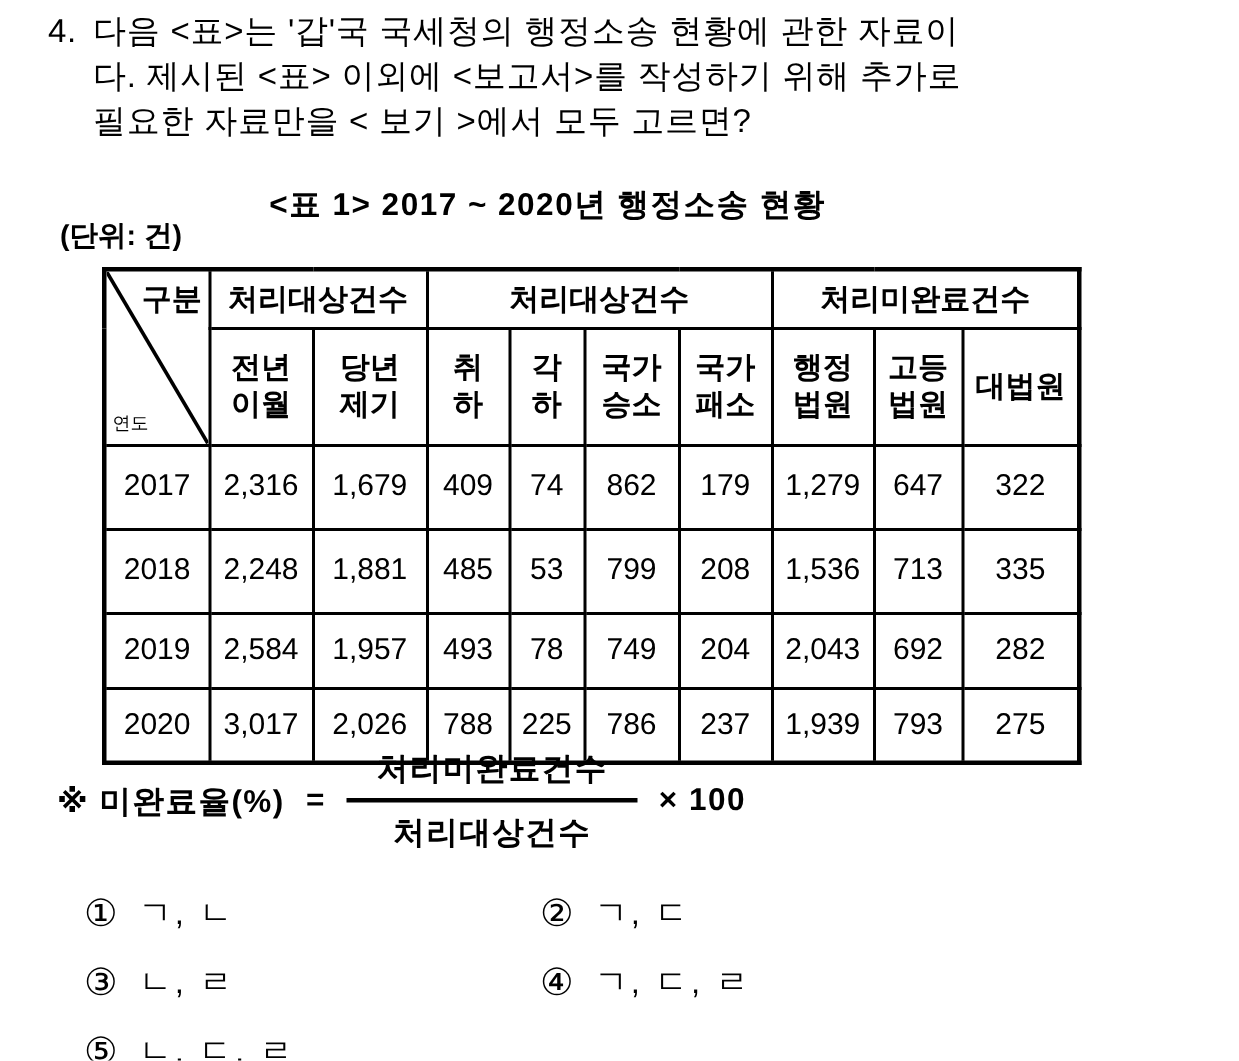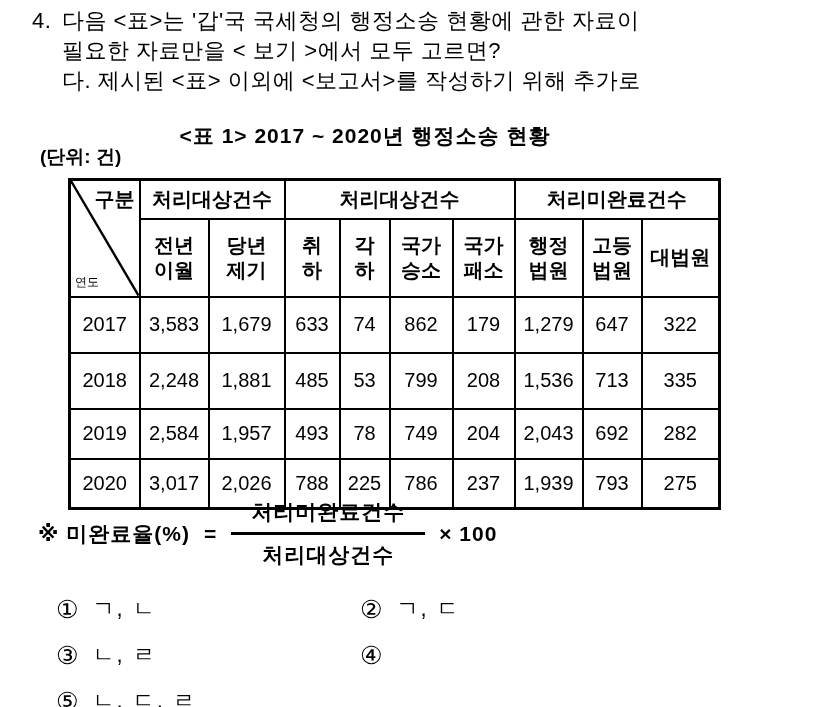--- a/index.html
+++ b/index.html
@@ -80,22 +80,22 @@
 </head>
 <body>
 
 <div class="page">
 
   <div class="question">
     <div class="q-first">
       <span class="q-num">4.</span>
       <span>다음 &lt;표&gt;는 '갑'국 국세청의 행정소송 현황에 관한 자료이</span>
     </div>
+    <div class="q-rest">다. 제시된 &lt;표&gt; 이외에 &lt;보고서&gt;를 작성하기 위해 추가로</div>
     <div class="q-rest">필요한 자료만을 &lt; 보기 &gt;에서 모두 고르면?</div>
-    <div class="q-rest">다. 제시된 &lt;표&gt; 이외에 &lt;보고서&gt;를 작성하기 위해 추가로</div>
   </div>
 
   <div class="tbl-title">&lt;표 1&gt; 2017 ~ 2020년 행정소송 현황</div>
   <div class="unit-note">(단위: 건)</div>
 
   <div class="tbl-wrap">
     <table class="data">
       <colgroup>
         <col style="width:70px">
           <col style="width:69px">
@@ -135,23 +135,23 @@
         <th class="two-line">국가
 패소</th>
         <th class="two-line">행정
 법원</th>
         <th class="two-line">고등
 법원</th>
         <th>대법원</th>
       </tr>
       <tr class="data-row-a">
         <td>2017</td>
-        <td>3,583</td>
+        <td>2,316</td>
         <td>1,679</td>
-        <td>633</td>
+        <td>409</td>
         <td>74</td>
         <td>862</td>
         <td>179</td>
         <td>1,279</td>
         <td>647</td>
         <td>322</td>
       </tr>
       <tr class="data-row-a">
         <td>2018</td>
         <td>2,248</td>
@@ -210,20 +210,21 @@
     <div class="choice">
       <span class="marker">②</span>
       <span>ㄱ, ㄷ</span>
     </div>
     <div class="choice">
       <span class="marker">③</span>
       <span>ㄴ, ㄹ</span>
     </div>
     <div class="choice">
       <span class="marker">④</span>
+      <span>ㄱ, ㄷ, ㄹ</span>
     </div>
     <div class="choice choice-5">
       <span class="marker">⑤</span>
       <span>ㄴ, ㄷ, ㄹ</span>
     </div>
   </div>
 
 </div>
 
 </body></html>

